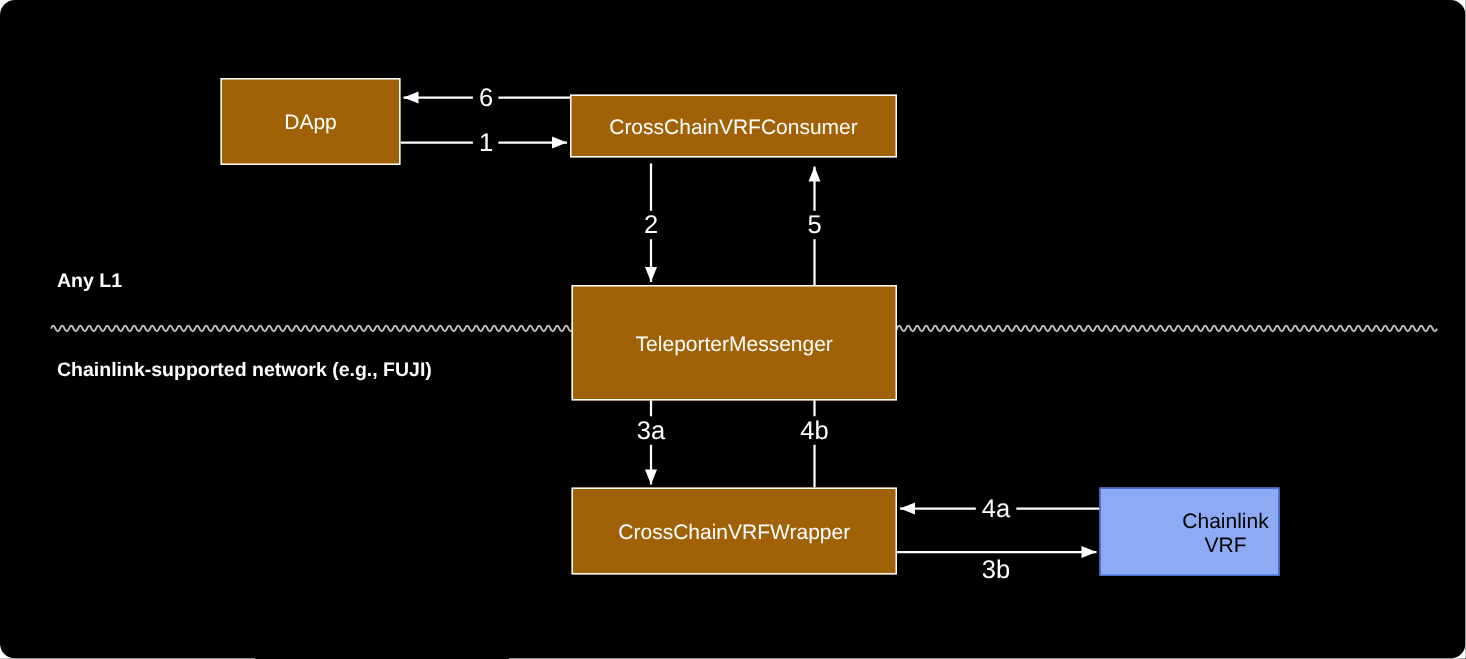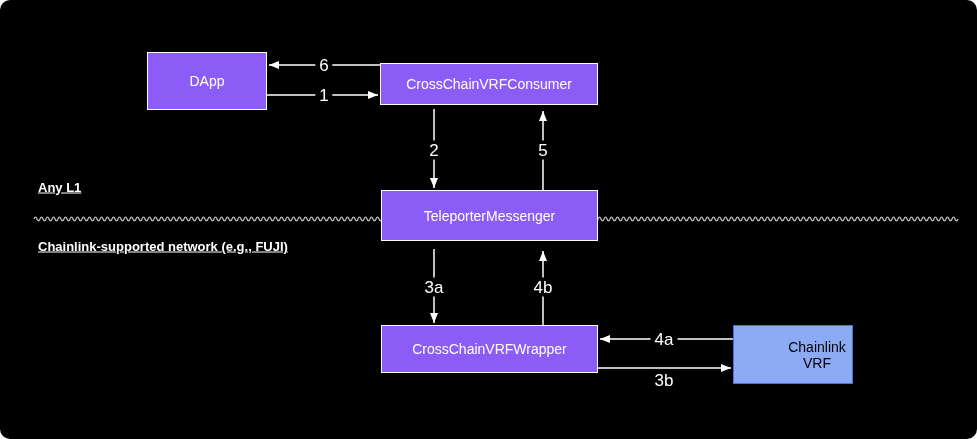--- a/index.html
+++ b/index.html
@@ -14,34 +14,34 @@
   }
   .edges-layer {
     position: absolute;
     left: 0; top: 0;
     width: 977px; height: 439px;
     z-index: 1;
   }
   .node {
     position: absolute;
     z-index: 2;
-    background: #8b5cf6;
+    background: #a16207;
     border: 1.5px solid #ffffff;
     color: #ffffff;
     display: flex;
     align-items: center;
     justify-content: center;
     font-size: 14px;
     box-sizing: border-box;
     text-align: center;
   }
   .node-dapp        { left: 147px; top: 52px;  width: 120px; height: 58px; }
   .node-consumer    { left: 380px; top: 51px;  width: 218px; height: 42px; margin-top: 12px; }
-  .node-teleporter  { left: 381px; top: 190px; width: 217px; height: 51px; text-align: right; }
-  .node-wrapper     { left: 381px; top: 325px; width: 217px; height: 48px; justify-content: center; }
+  .node-teleporter  { left: 381px; top: 190px; width: 217px; height: 77px; text-align: right; }
+  .node-wrapper     { left: 381px; top: 325px; width: 217px; height: 58px; justify-content: center; }
   .node-chainlink   { left: 733px; top: 325px; width: 120px; height: 59px;
                       background: #8dabf5; border-color: #4a6fd6; color: #000000; padding-left: 48px; }
   .edge-label {
     position: absolute;
     z-index: 3;
     transform: translate(-50%, -50%);
     background: #000000;
     color: #ffffff;
     font-size: 17px;
     line-height: 1;
@@ -58,21 +58,20 @@
   .lbl-3b { left: 664px; top: 368px; margin-top: 12px; }
   .region-label {
     position: absolute;
     z-index: 2;
     left: 38px;
     transform: translateY(-50%);
     color: #ffffff;
     font-size: 13px;
     font-weight: bold;
     white-space: nowrap;
-    text-decoration: underline;
   }
   .region-top    { top: 187px; }
   .region-bottom { top: 246px; }
 </style>
 </head>
 <body>
 
 <div class="canvas">
 
   <svg class="edges-layer" viewBox="0 0 977 439" xmlns="http://www.w3.org/2000/svg">

